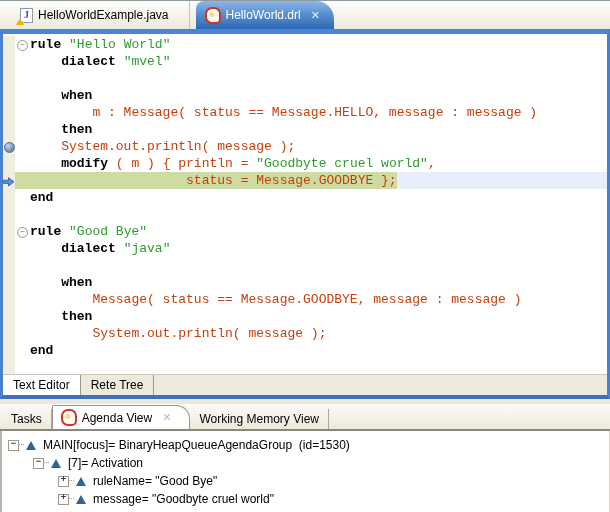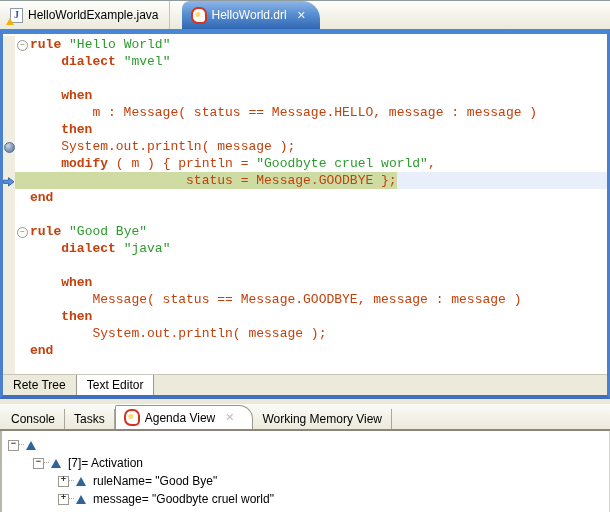--- a/index.html
+++ b/index.html
@@ -4,44 +4,44 @@
 <style>
   html,body{margin:0;padding:0}
   body{
     width:610px;height:512px;overflow:hidden;background:#ece9d8;
     font-family:"Liberation Sans","DejaVu Sans",sans-serif;font-size:12px;color:#000;
     position:relative;
   }
   
   .etabbar{height:28px;background:linear-gradient(#fdfdfb,#eceadb);border-top:1px solid #919b9c;
     display:flex;align-items:stretch;}
-  .etab{display:flex;align-items:center;gap:5px;padding:0 10px;border-right:1px solid #c6c3b4;
+  .etab{display:flex;align-items:center;gap:5px;padding:0 20px;border-right:1px solid #c6c3b4;
     border-top-left-radius:6px;cursor:default;white-space:nowrap}
   .etab.active{background:linear-gradient(#8fb6e6 0%,#5a90d2 45%,#2f67b2 100%);
-    color:#fff;border-right:none;border-radius:8px 18px 0 0;margin-left:12px;padding:0 14px 0 9px}
+    color:#fff;border-right:none;border-radius:8px 18px 0 0;margin-left:6px;padding:0 14px 0 9px}
   .tabclose{font-weight:bold;font-size:11px;margin-left:5px;color:#eef3fb;cursor:pointer}
   
   .icon-java{position:relative;width:11px;height:13px;background:#fff;border:1px solid #8d9aa8;
     font:bold 10px/12px "Liberation Serif",serif;color:#3050c8;text-align:center;flex:none}
   .icon-java::before{content:"J"}
   .icon-java .warn{position:absolute;left:-5px;bottom:-3px;width:0;height:0;
     border-left:4px solid transparent;border-right:4px solid transparent;border-bottom:7px solid #f2b300;}
   .icon-drools{width:12px;height:13px;flex:none;border:2px solid #d43222;border-radius:7px 7px 5px 7px;
     background:radial-gradient(circle at 40% 42%,#ffd877 0 2px,#fffefa 3px 100%);}
   
   .epane{border:3px solid #4a80cd;border-top:5px solid #4a86d8;border-bottom:4px solid #3f6fbe;}
   .editor{height:338px;background:#fff;padding-top:2px;cursor:text;position:relative;overflow:hidden}
   .cl{display:flex;height:17px;align-items:stretch}
   .mcol{width:12px;flex:none;background:#efeee1;position:relative}
   .fcol{width:15px;flex:none;position:relative}
   .cl.hl{background:#e9effa}
   .cl.hl .fcol,.cl.hl .codetext{background:#cedca4}
   .codetext{white-space:pre;font-family:"Liberation Mono","DejaVu Sans Mono",monospace;
     font-size:13px;line-height:17px;display:inline-block}
-  .tk-k{color:#c2410c;font-weight:bold}
+  .tk-k{color:#000000;font-weight:bold}
   .tk-s{color:#2e9b2e}
   .tk-p{color:#c2410c}
   .fold{position:absolute;left:2px;top:4px;width:9px;height:9px;border:1px solid #9a9a94;border-radius:50%;
     background:#fdfdf8;color:#777;font:8px/7px "Liberation Sans",sans-serif;text-align:center;cursor:pointer}
   .fold::before{content:"\2212"}
   .bp{position:absolute;left:1px;top:4px;width:9px;height:9px;border-radius:50%;
     background:radial-gradient(circle at 35% 30%,#ccd8e6,#7b93b5 60%,#5a7598);border:1px solid #53708f;cursor:pointer}
   .ip{position:absolute;left:0;top:4px;cursor:pointer}
   
   .pagetabs{height:20px;background:#eceadb;display:flex;align-items:stretch;border-top:1px solid #c9c6b8}
@@ -191,47 +191,45 @@
         <div class="mcol"></div>
         <div class="fcol"></div>
         <span class="codetext"><span class="tk-k">end</span></span>
       </div>
       <div class="cl" style="flex: 1 1 0%; height: auto;">
         <div class="mcol"></div>
         <div class="fcol"></div>
       </div>
     </div>
   <div class="pagetabs" id="pagetabs">
+      <div class="ptab active">Text Editor</div>
       <div class="ptab">Rete Tree</div>
-      <div class="ptab active">Text Editor</div>
     </div>
 </div>
 
 <div class="gap"></div>
 
 <div class="ctabbar" id="ctabbar">
-    <div class="ctab">
-      <span>Console</span>
-    </div>
     <div class="ctab">
       <span>Tasks</span>
     </div>
     <div class="ctab active">
       <span class="icon-drools"></span>
       <span>Agenda View</span>
       <span class="tabclose">✕</span>
     </div>
     <div class="ctab">
       <span>Working Memory View</span>
     </div>
   </div>
 <div class="tree" id="tree">
     <div class="trow" style="padding-left: 6px;">
       <span class="expander">−</span>
       <span class="tri"></span>
+      <span class="tlabel">MAIN[focus]= BinaryHeapQueueAgendaGroup  (id=1530)</span>
     </div>
     <div class="trow" style="padding-left: 31px;">
       <span class="expander">−</span>
       <span class="tri"></span>
       <span class="tlabel">[7]= Activation</span>
     </div>
     <div class="trow" style="padding-left: 56px;">
       <span class="expander">+</span>
       <span class="tri"></span>
       <span class="tlabel">ruleName= "Good Bye"</span>

